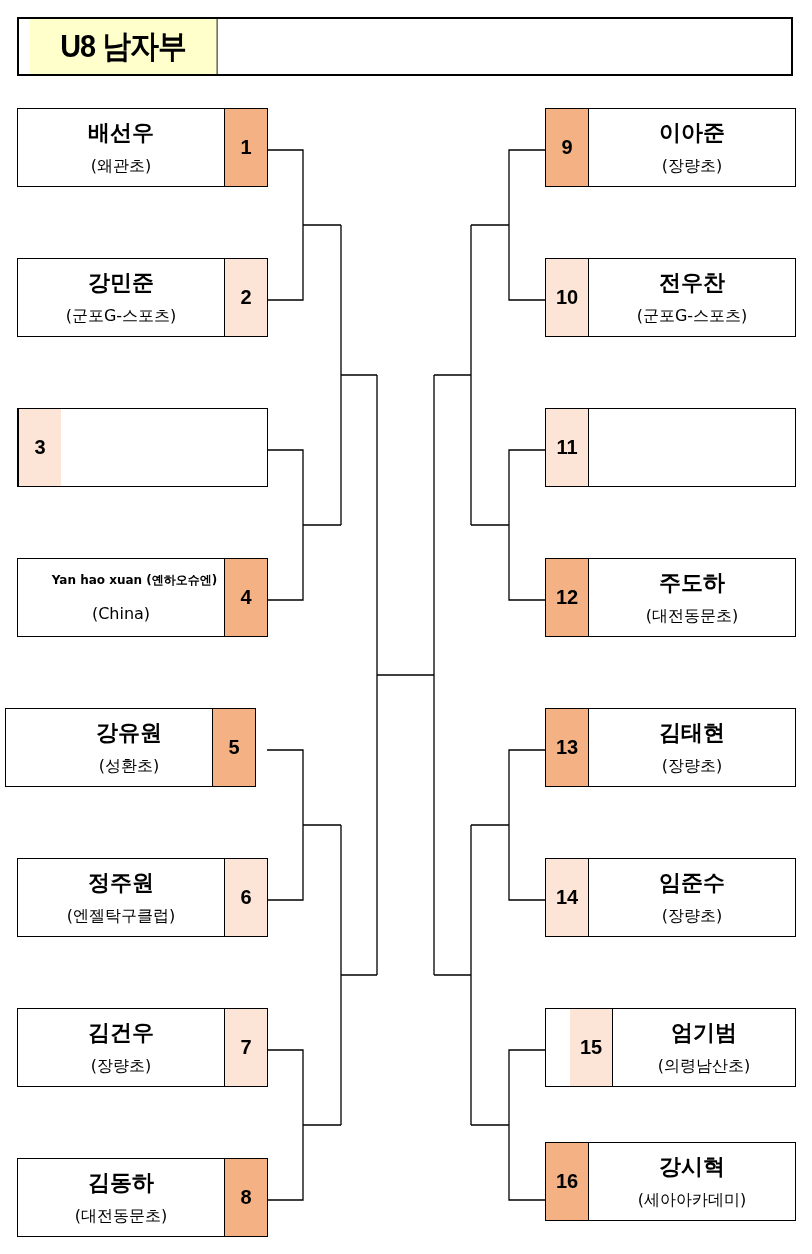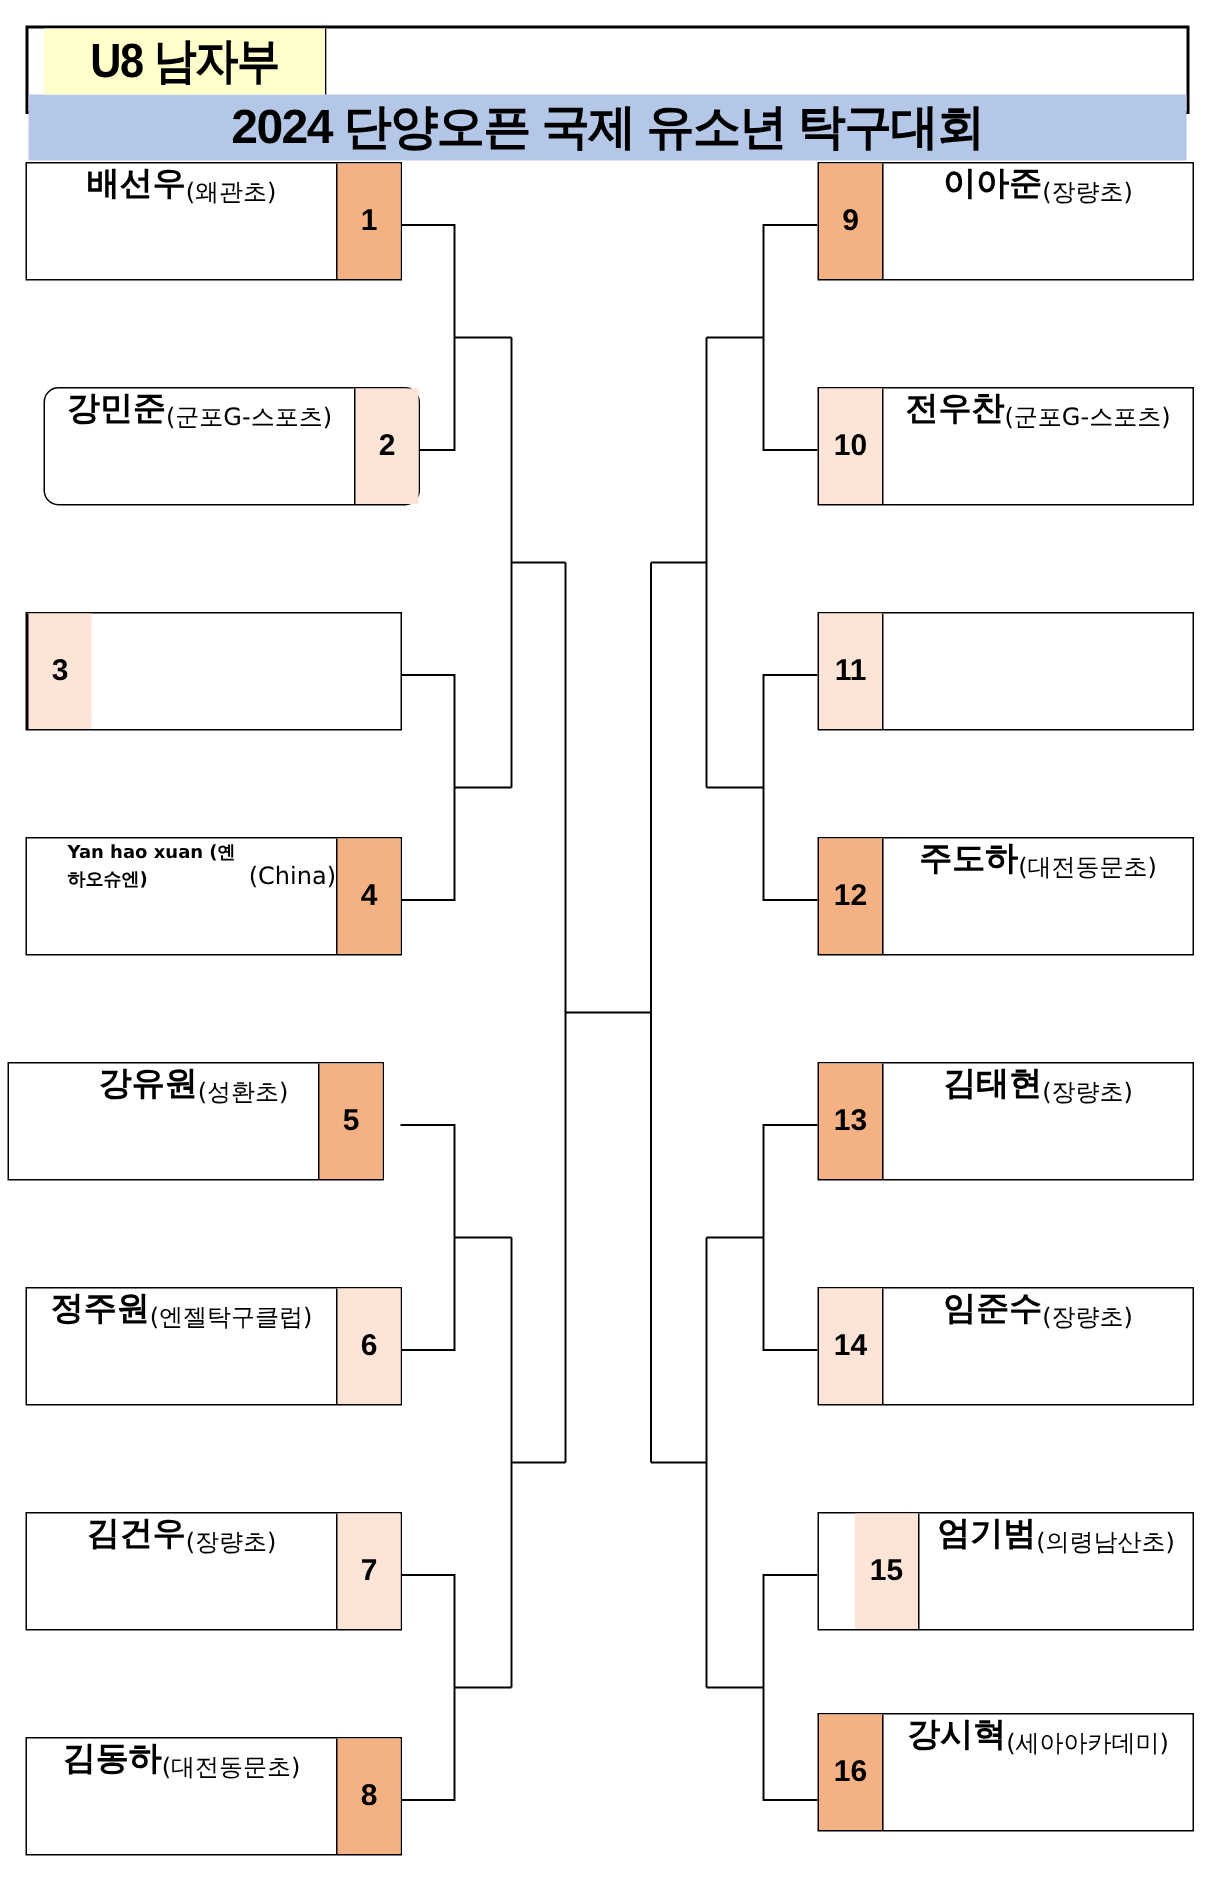--- a/index.html
+++ b/index.html
@@ -1,38 +1,37 @@
 <!DOCTYPE html>
 <html><head>
 <meta charset="utf-8">
 <style>
   html,body{margin:0;padding:0;background:#fff;}
   body{width:812px;height:1254px;position:relative;overflow:hidden;font-family:"DejaVu Sans","Liberation Sans",sans-serif;}
-  .title-bar{position:absolute;left:17px;top:17px;width:776px;height:59px;border:2px solid #000;box-sizing:border-box;display:flex;flex-direction:column;}
+  .title-bar{position:absolute;left:17px;top:17px;width:776px;height:59px;border:2px solid #000;box-sizing:border-box;display:flex;}
   .title-left{width:208px;background:#FFFFCC;border-right:1px solid #000;display:flex;align-items:center;justify-content:center;font-weight:bold;font-size:32px;font-family:"Liberation Sans",sans-serif;letter-spacing:-1px;transform:scaleX(0.9);}
   .title-right{flex:1;background:#B4C7E7;display:flex;align-items:center;justify-content:center;font-weight:bold;font-size:32px;font-family:"Liberation Sans",sans-serif;letter-spacing:-1px;white-space:nowrap;}
   .box{position:absolute;height:79px;width:251px;border:1.5px solid #000;box-sizing:border-box;display:flex;background:#fff;}
-  .box .info{flex:1;display:flex;justify-content:center;}
+  .box .info{flex:1;display:flex;flex-direction:column;align-items:center;justify-content:center;}
   .box .num{width:42px;display:flex;align-items:center;justify-content:center;font-weight:bold;font-size:20px;font-family:"Liberation Sans",sans-serif;}
   .box.left .num{border-left:1px solid #000;}
   .box.right .num{border-right:1px solid #000;}
   .num.dark{background:#F4B183;}
   .num.light{background:#FCE4D6;}
   .pname{font-weight:bold;font-size:22px;line-height:28px;}
   .pname.small{font-size:12px;font-weight:bold;line-height:18px;margin-left:27px;}
   .pclub{font-weight:normal;font-size:16px;line-height:22px;margin-top:8px;}
   .pname.small + .pclub{margin-top:14px;}
   svg.lines{position:absolute;left:0;top:0;}
 </style>
 </head>
 <body>
 
 <div class="title-bar">
   <div class="title-left">U8 남자부</div>
-  <div class="title-right">2024 단양오픈 국제 유소년 탁구대회</div>
 </div>
 
 <svg class="lines" width="812" height="1254">
   <g stroke="#000" stroke-width="1.3" fill="none" id="bracket-g">
       <path d="M267 150 H303 V300 H267 M303 225 H341"></path>
       <path d="M267 450 H303 V600 H267 M303 525 H341"></path>
       <path d="M267 750 H303 V900 H267 M303 825 H341"></path>
       <path d="M267 1050 H303 V1200 H267 M303 1125 H341"></path>
       <path d="M341 225 V525 M341 375 H377"></path>
       <path d="M341 825 V1125 M341 975 H377"></path>
@@ -48,21 +47,21 @@
 </svg>
 
 <div id="boxes">
     <div class="box left" style="top: 108px; left: 17px;">
       <div class="info">
         <div class="pname">배선우</div>
         <div class="pclub">(왜관초)</div>
       </div>
       <div class="num dark">1</div>
     </div>
-    <div class="box left" style="top: 258px; left: 29px; border-radius: 10px;">
+    <div class="box left" style="top: 258px; left: 17px;">
       <div class="info">
         <div class="pname">강민준</div>
         <div class="pclub">(군포G-스포츠)</div>
       </div>
       <div class="num light">2</div>
     </div>
     <div class="box left" style="top: 408px; left: 17px;">
       <div class="num light">3</div>
     </div>
     <div class="box left" style="top: 558px; left: 17px;">

